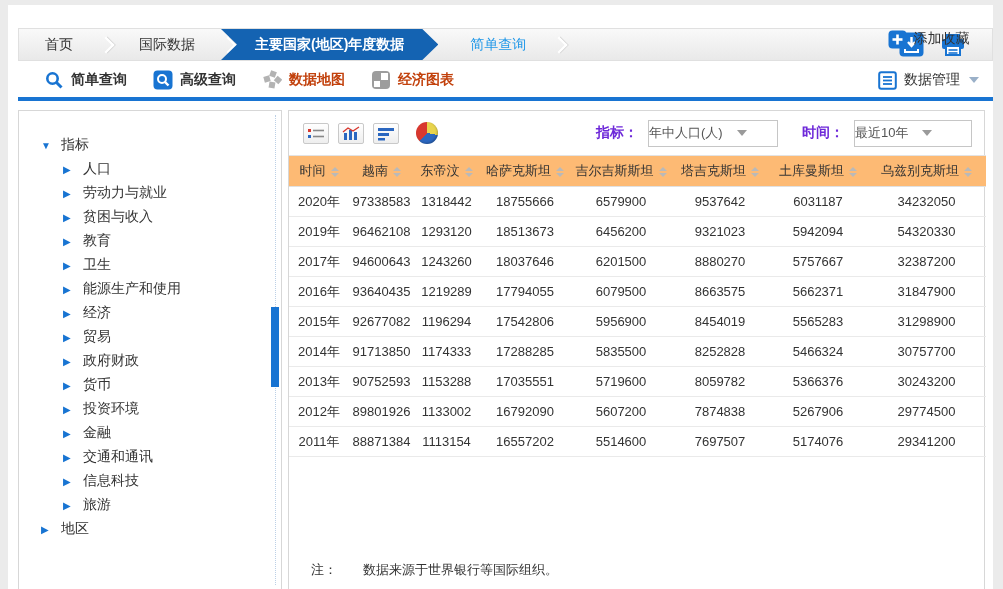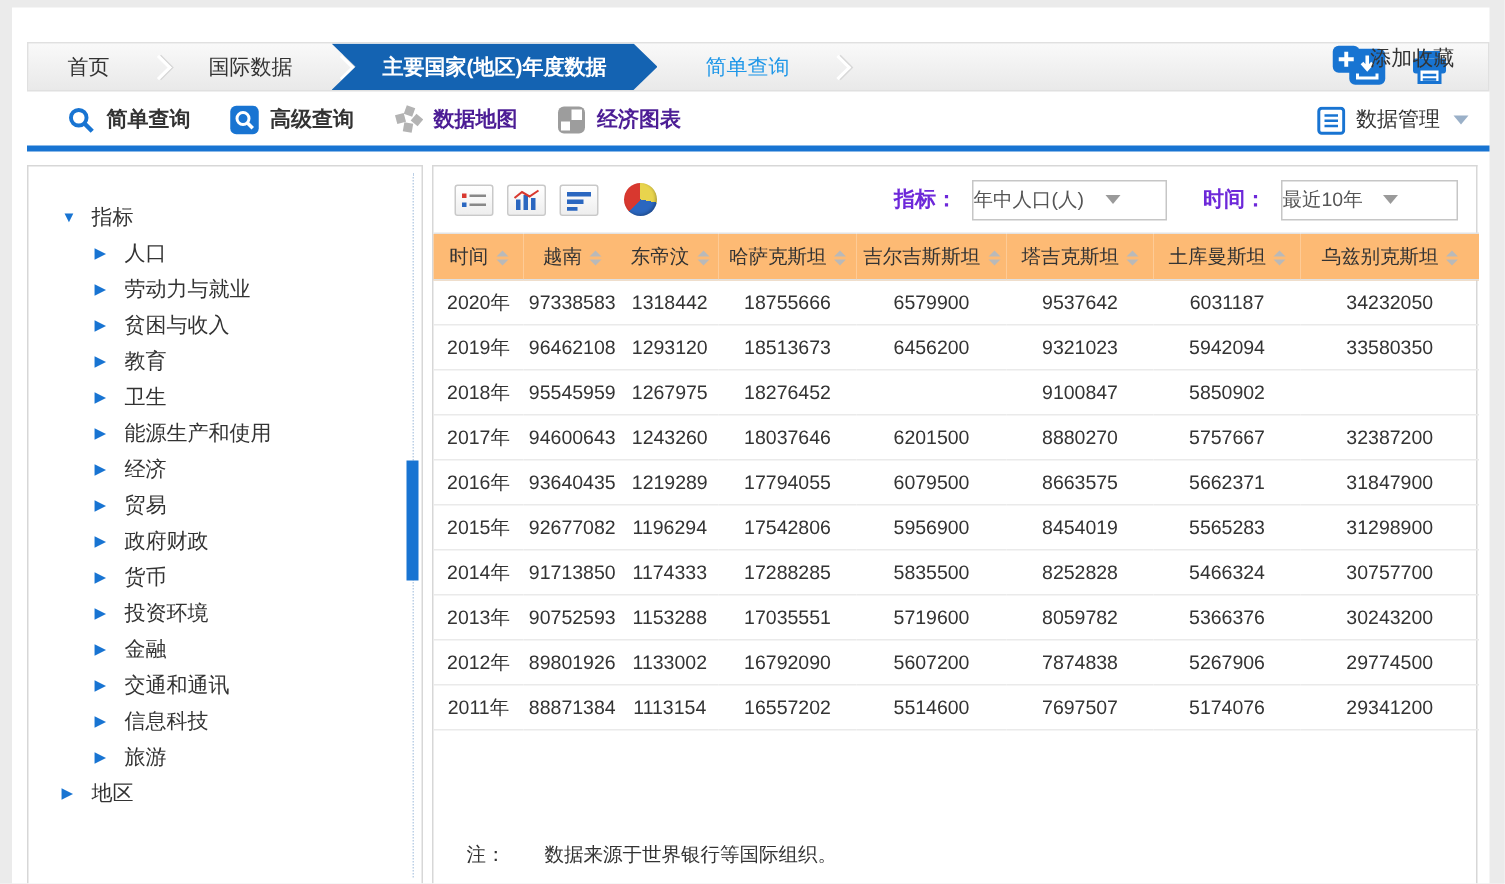--- a/index.html
+++ b/index.html
@@ -20,21 +20,21 @@
   .crumb.active { background:#1463b2; color:#fff; font-weight:bold; padding:0 34px 0 34px; margin-left:-14px;
     clip-path:polygon(0 0, calc(100% - 16px) 0, 100% 50%, calc(100% - 16px) 100%, 0 100%, 16px 50%); }
   .crumb.link { color:#1f97e8; margin-left:6px; }
   .crumb-icons { position:absolute; right:28px; top:27px; display:flex; gap:16px; }
   .icon-btn { width:25px; height:25px; cursor:pointer; }
 
   
   .toolbar { position:absolute; left:10px; right:0; top:58px; height:34px; display:flex; align-items:center; }
   .tool { display:flex; align-items:center; gap:7px; font-size:14px; font-weight:bold; color:#333;
     margin-left:26px; cursor:pointer; }
-  .tool.disabled { color:#4c1d95; cursor:default; }
+  .tool.disabled { color:#c2410c; cursor:default; }
   .toolbar-right { margin-left:auto; display:flex; align-items:center; gap:22px; padding-right:14px;flex-direction:column; }
   .tool.right { margin-left:0; font-weight:normal; }
   .caret { width:0; height:0; border-left:5px solid transparent; border-right:5px solid transparent;
     border-top:6px solid #9ab0c8; margin-left:2px; }
   .blue-rule { position:absolute; left:10px; right:0; top:92px; height:4px; background:#1874d2; }
 
   
   .sidebar { position:absolute; left:10px; top:105px; width:264px; height:479px;
     background:#fff; border:1px solid #d7d7d7; border-bottom:none; }
   .tree { padding:22px 0 0 22px; font-size:14px; }
@@ -371,31 +371,21 @@
               <td>34232050</td>
             </tr>
             <tr>
               <td>2019年</td>
               <td>96462108</td>
               <td>1293120</td>
               <td>18513673</td>
               <td>6456200</td>
               <td>9321023</td>
               <td>5942094</td>
-              <td>33580350</td>
-            </tr>
-            <tr>
-              <td>2018年</td>
-              <td>95545959</td>
-              <td>1267975</td>
-              <td>18276452</td>
-              <td></td>
-              <td>9100847</td>
-              <td>5850902</td>
-              <td></td>
+              <td>54320330</td>
             </tr>
             <tr>
               <td>2017年</td>
               <td>94600643</td>
               <td>1243260</td>
               <td>18037646</td>
               <td>6201500</td>
               <td>8880270</td>
               <td>5757667</td>
               <td>32387200</td>

